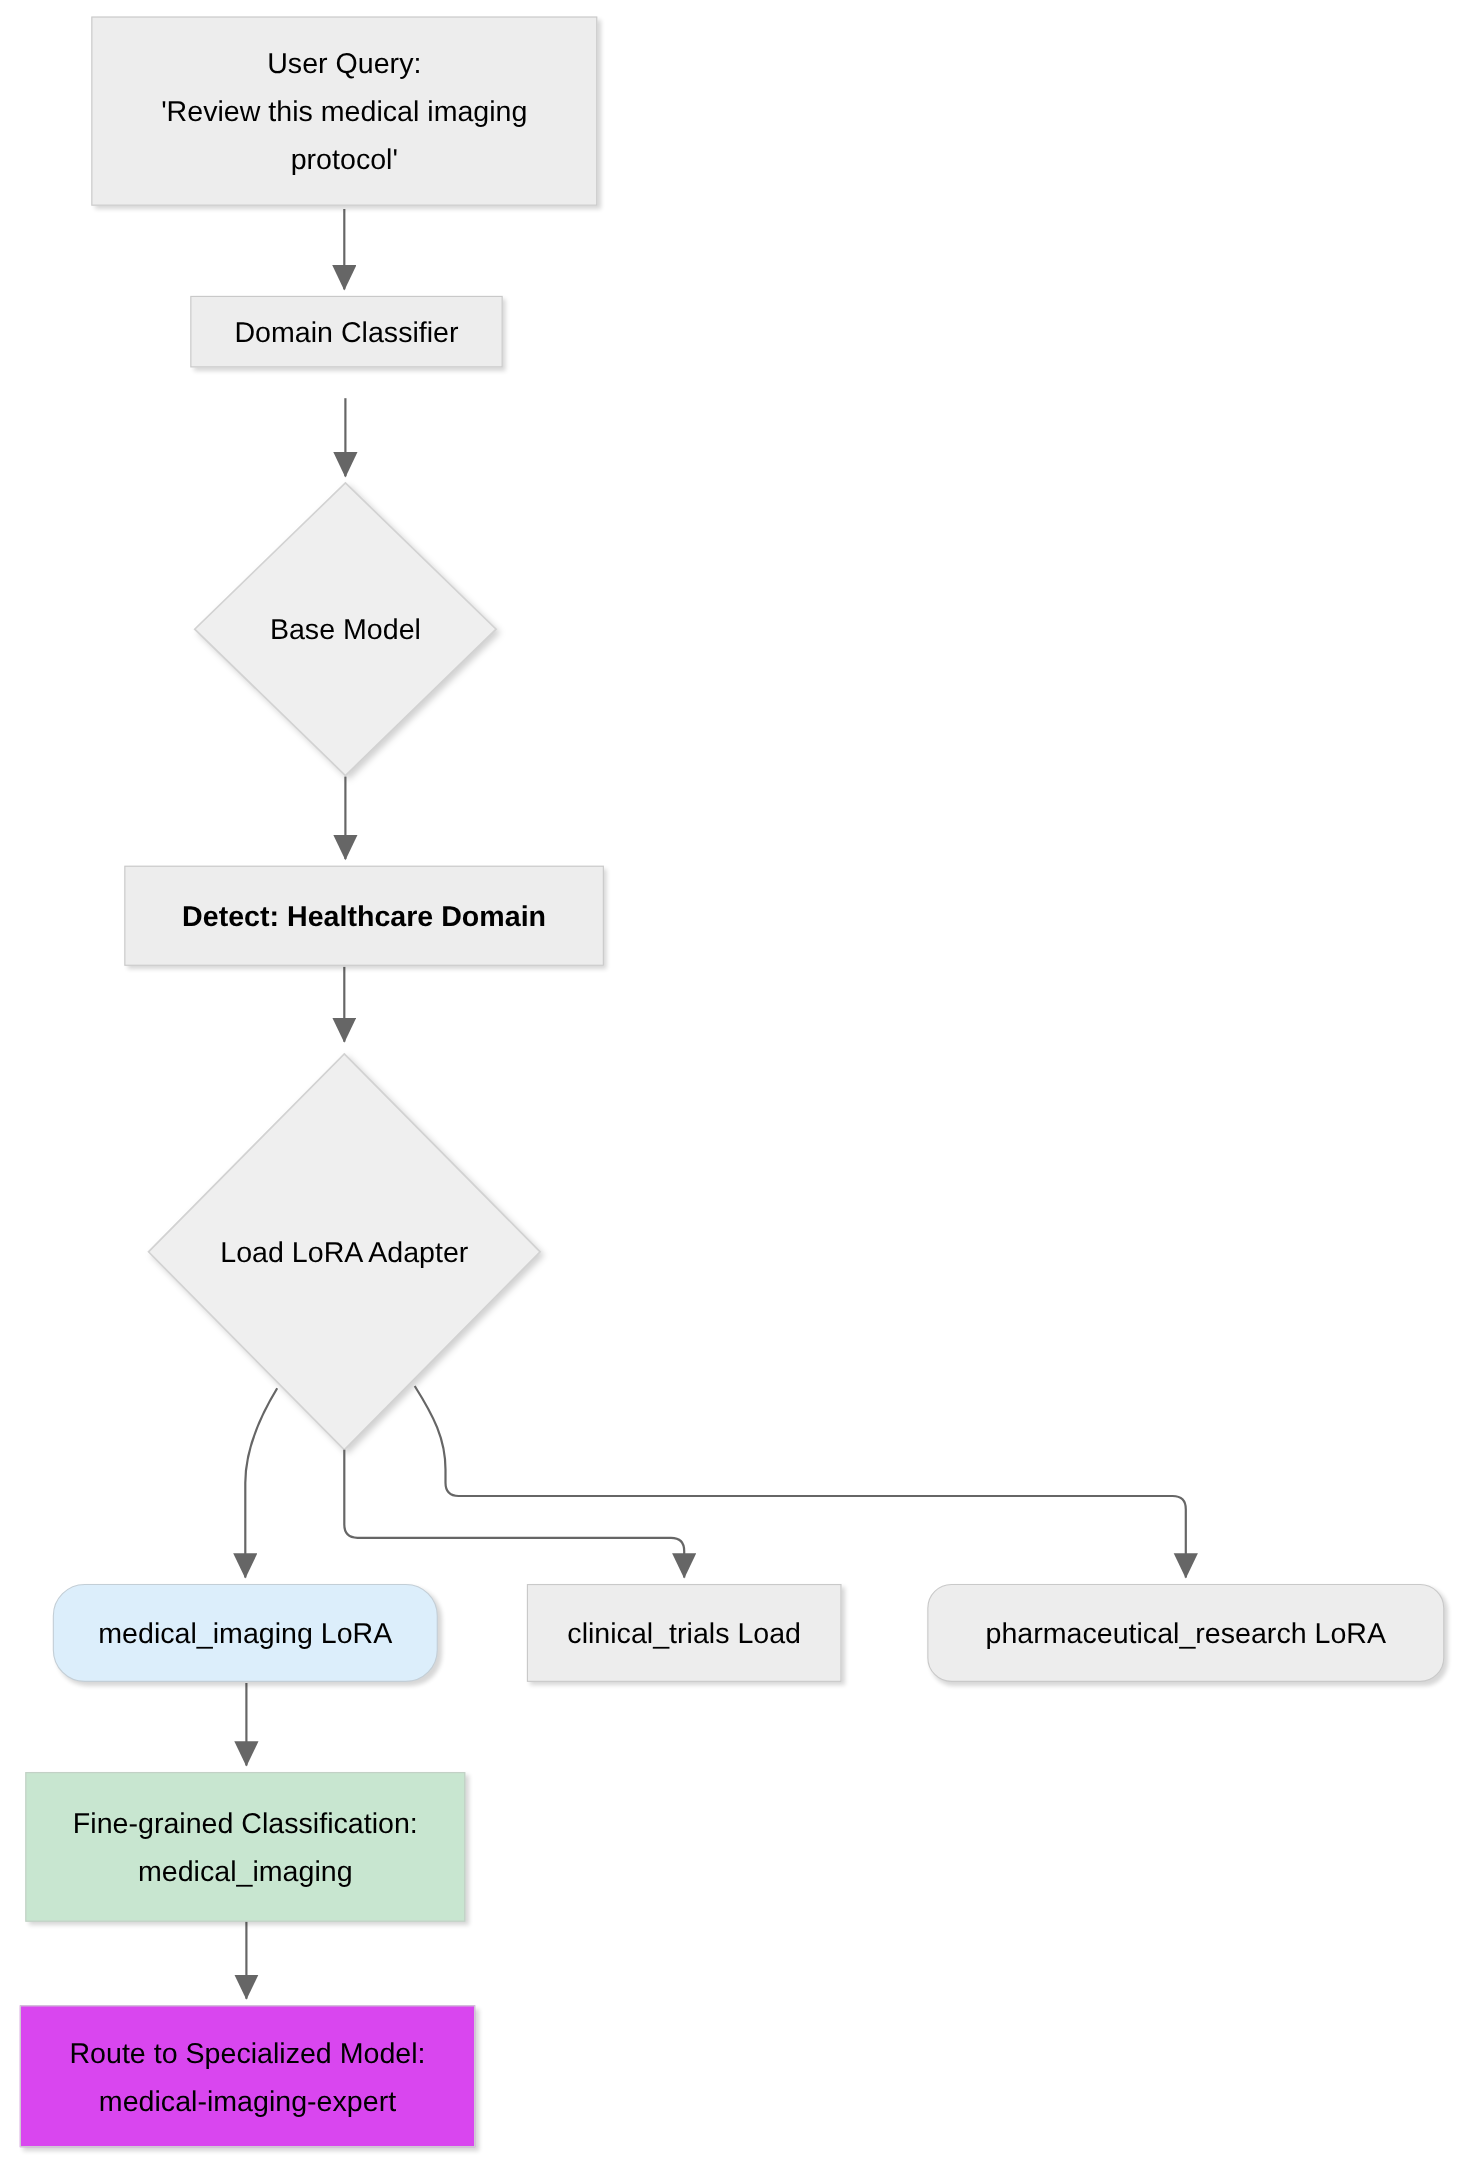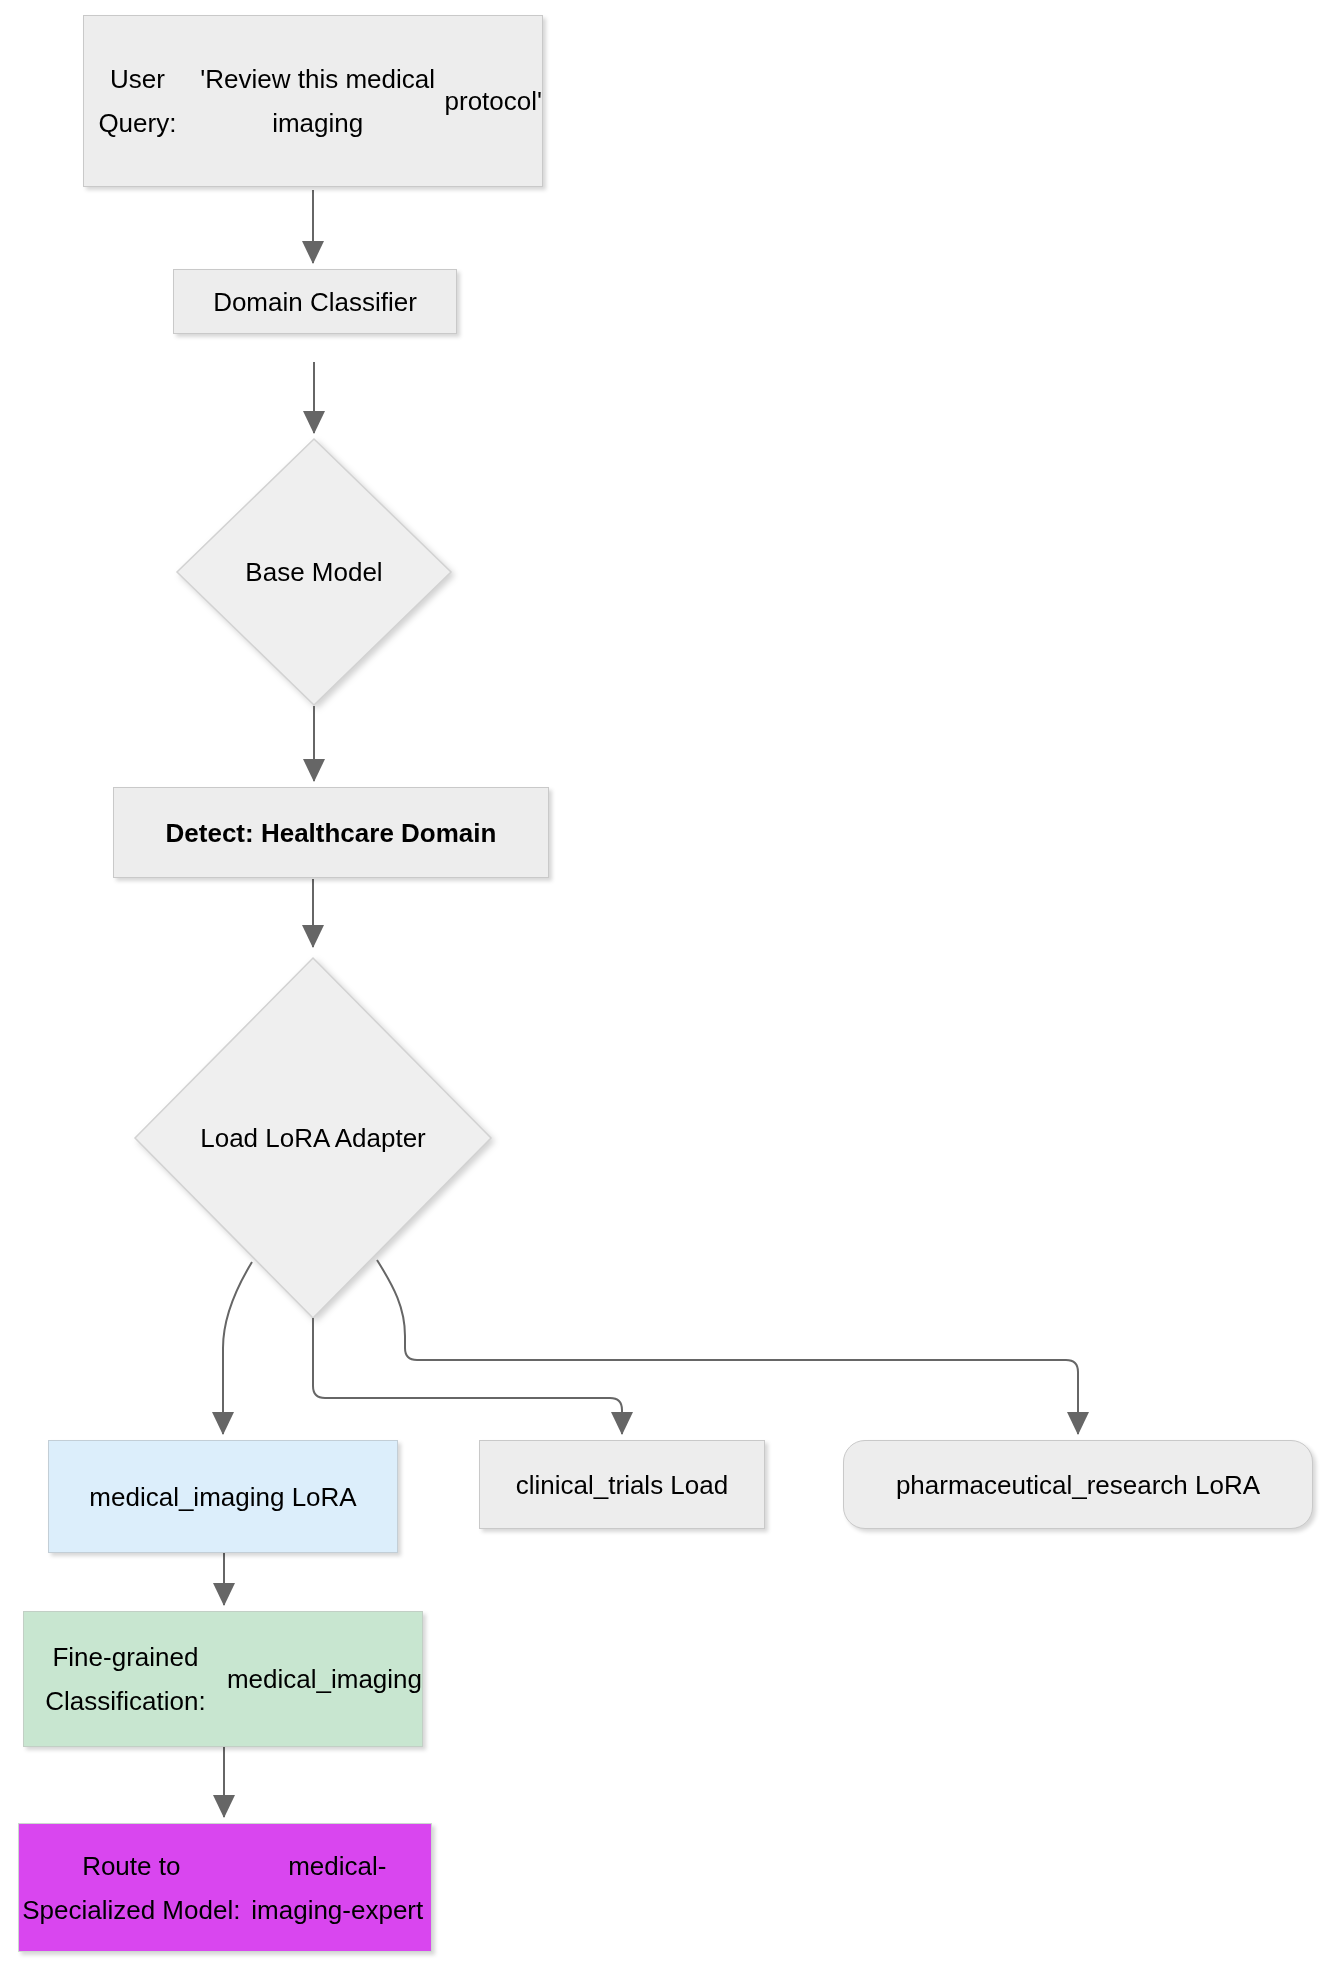--- a/index.html
+++ b/index.html
@@ -8,21 +8,21 @@
     width:1331px;height:1970px;
     background:#ffffff;
     font-family:"Liberation Sans","DejaVu Sans",sans-serif;
     color:#000;
   }
   .edges{position:absolute;left:0;top:0;width:1331px;height:1970px;}
   .edge{stroke:#666666;stroke-width:2;fill:none;}
   .diamond{fill:#efefef;stroke:#d2d2d2;stroke-width:1.5;filter:drop-shadow(3px 3px 3px rgba(0,0,0,0.18));}
   .node{
     position:absolute;box-sizing:border-box;
-    display:flex;flex-direction:row;align-items:center;justify-content:center;
+    display:flex;flex-direction:column;align-items:center;justify-content:center;
     text-align:center;font-size:26px;line-height:44px;
     background:#ededed;border:1px solid #c9c9c9;
     box-shadow:3px 3px 4px rgba(0,0,0,0.16);
   }
   .node.blue{background:#dceefb;border-color:#c3ced6;}
   .node.green{background:#c8e6d0;border-color:#c2cfc5;}
   .node.green-light{background:#d946ef;border-color:#ccd8cf;}
   .diamond-label{
     position:absolute;display:flex;align-items:center;justify-content:center;
     text-align:center;font-size:26px;line-height:44px;
@@ -71,21 +71,21 @@
   </div>
 
   <div class="node" style="left:113px;top:787px;width:436px;height:91px;font-weight:bold;">
     <span class="line">Detect: Healthcare Domain</span>
   </div>
 
   <div class="diamond-label" style="left:135px;top:1108px;width:356px;height:60px;">
     <span>Load LoRA Adapter</span>
   </div>
 
-  <div class="node blue" style="left:48px;top:1440px;width:350px;height:113px;">
+  <div class="node blue" style="left:48px;top:1440px;width:350px;height:89px;border-radius:29px;">
     <span class="line">medical_imaging LoRA</span>
   </div>
 
   <div class="node" style="left:479px;top:1440px;width:286px;height:89px;">
     <span class="line">clinical_trials Load</span>
   </div>
 
   <div class="node" style="left:843px;top:1440px;width:470px;height:89px;border-radius:22px;">
     <span class="line">pharmaceutical_research LoRA</span>
   </div>

